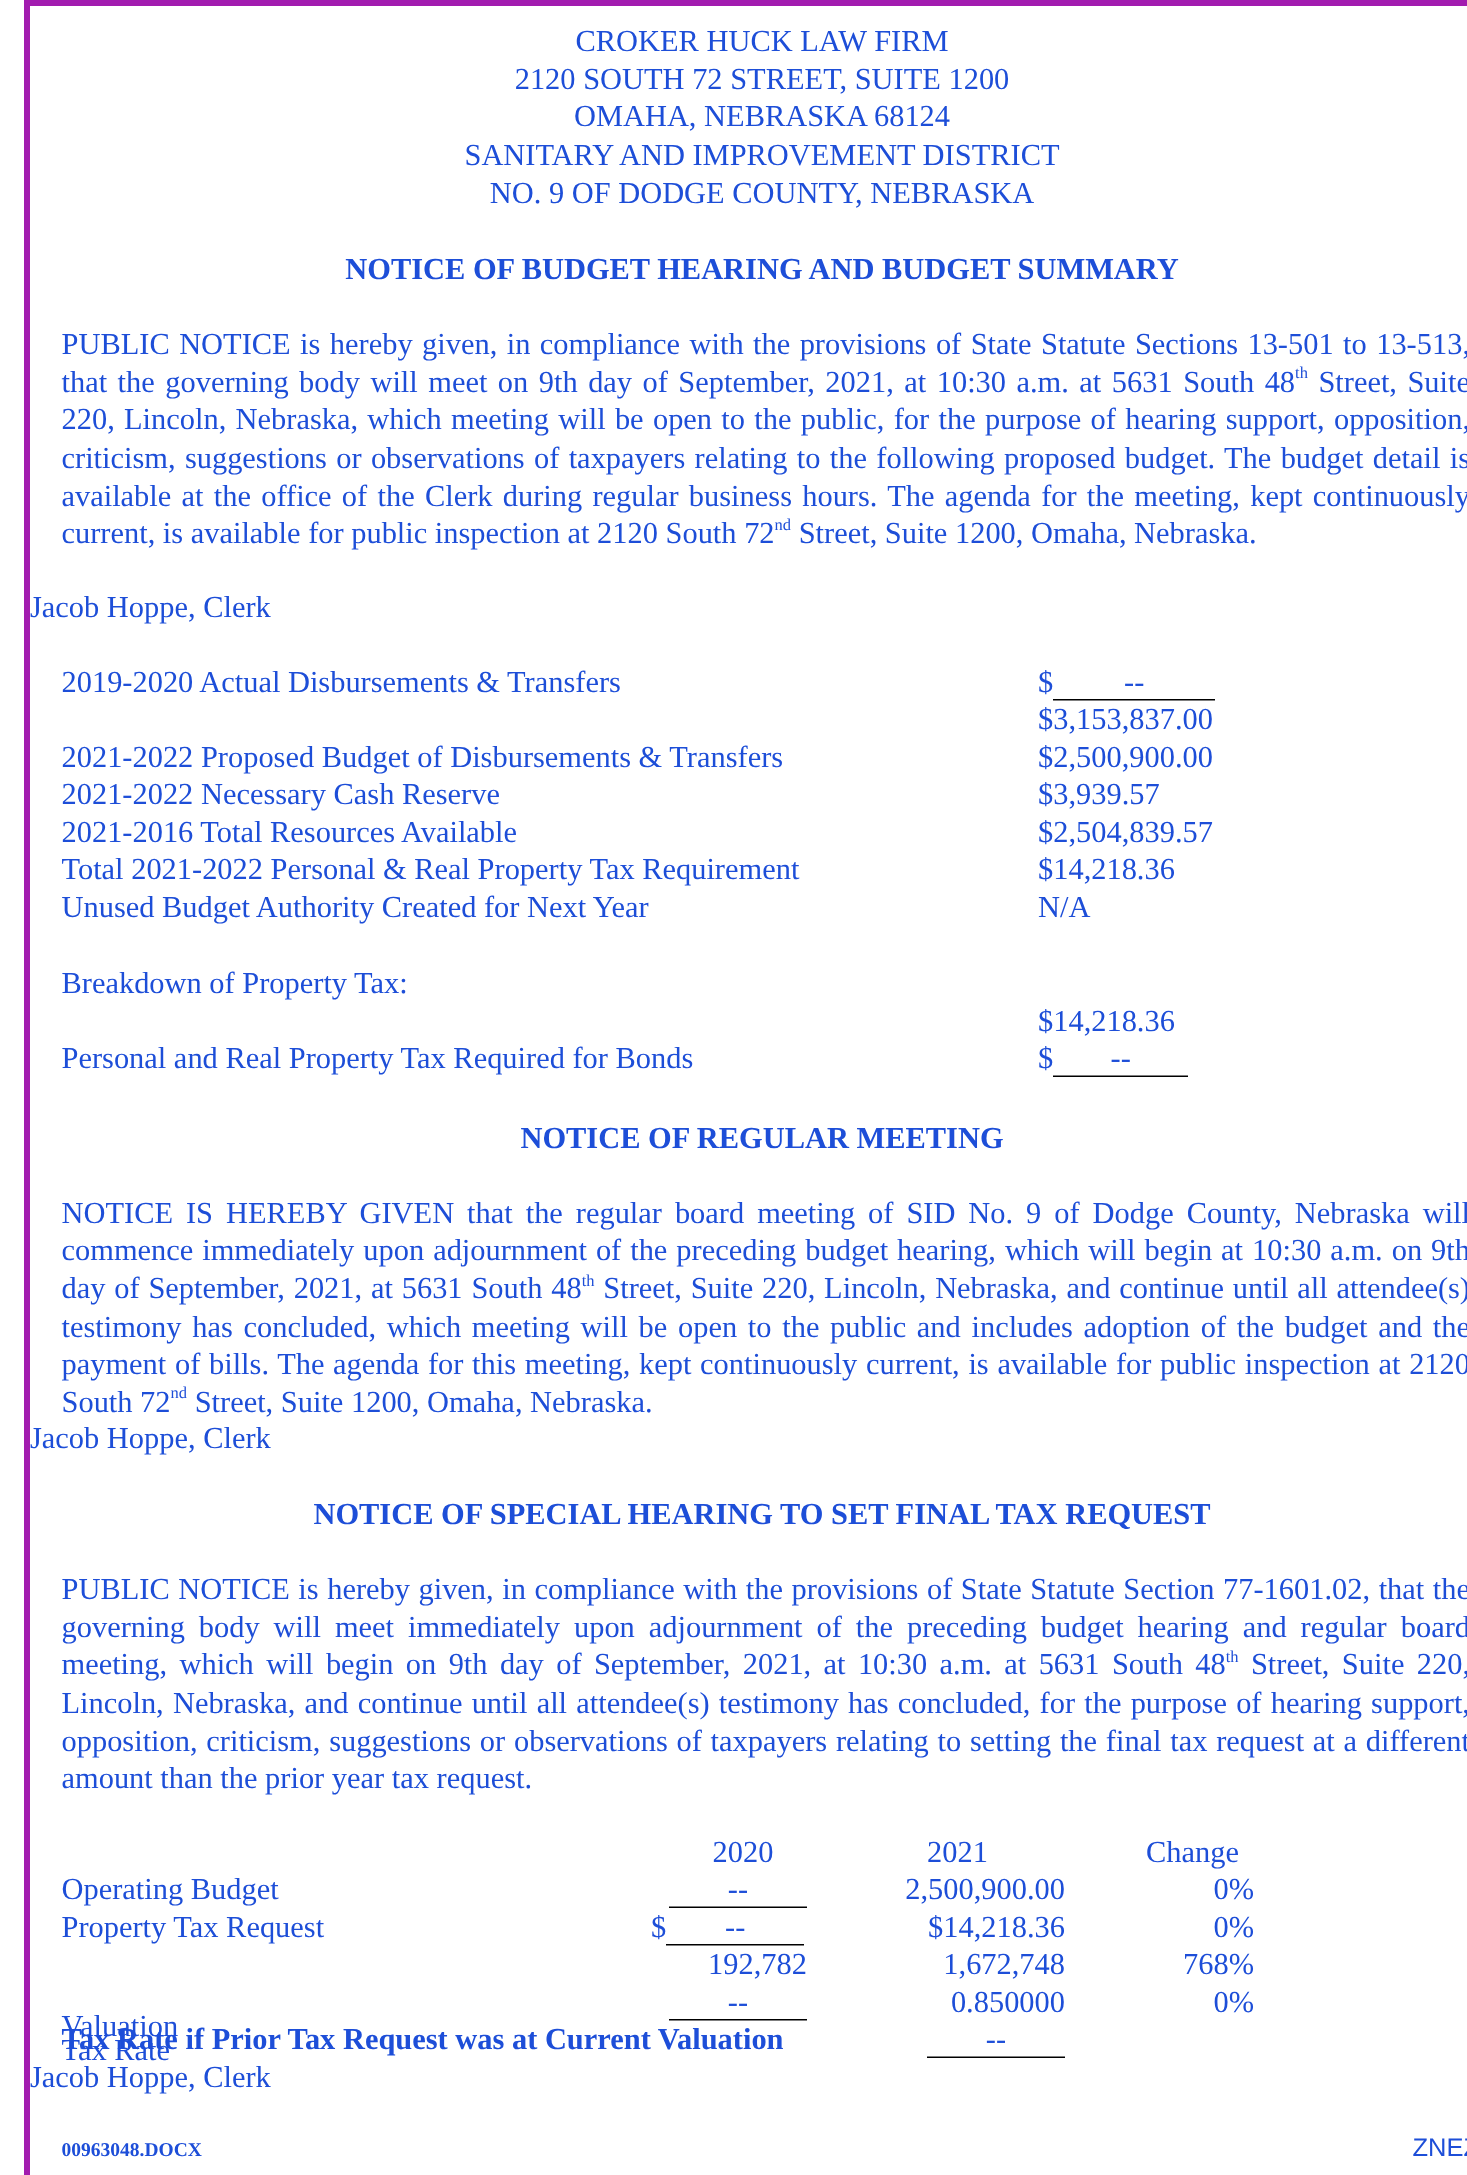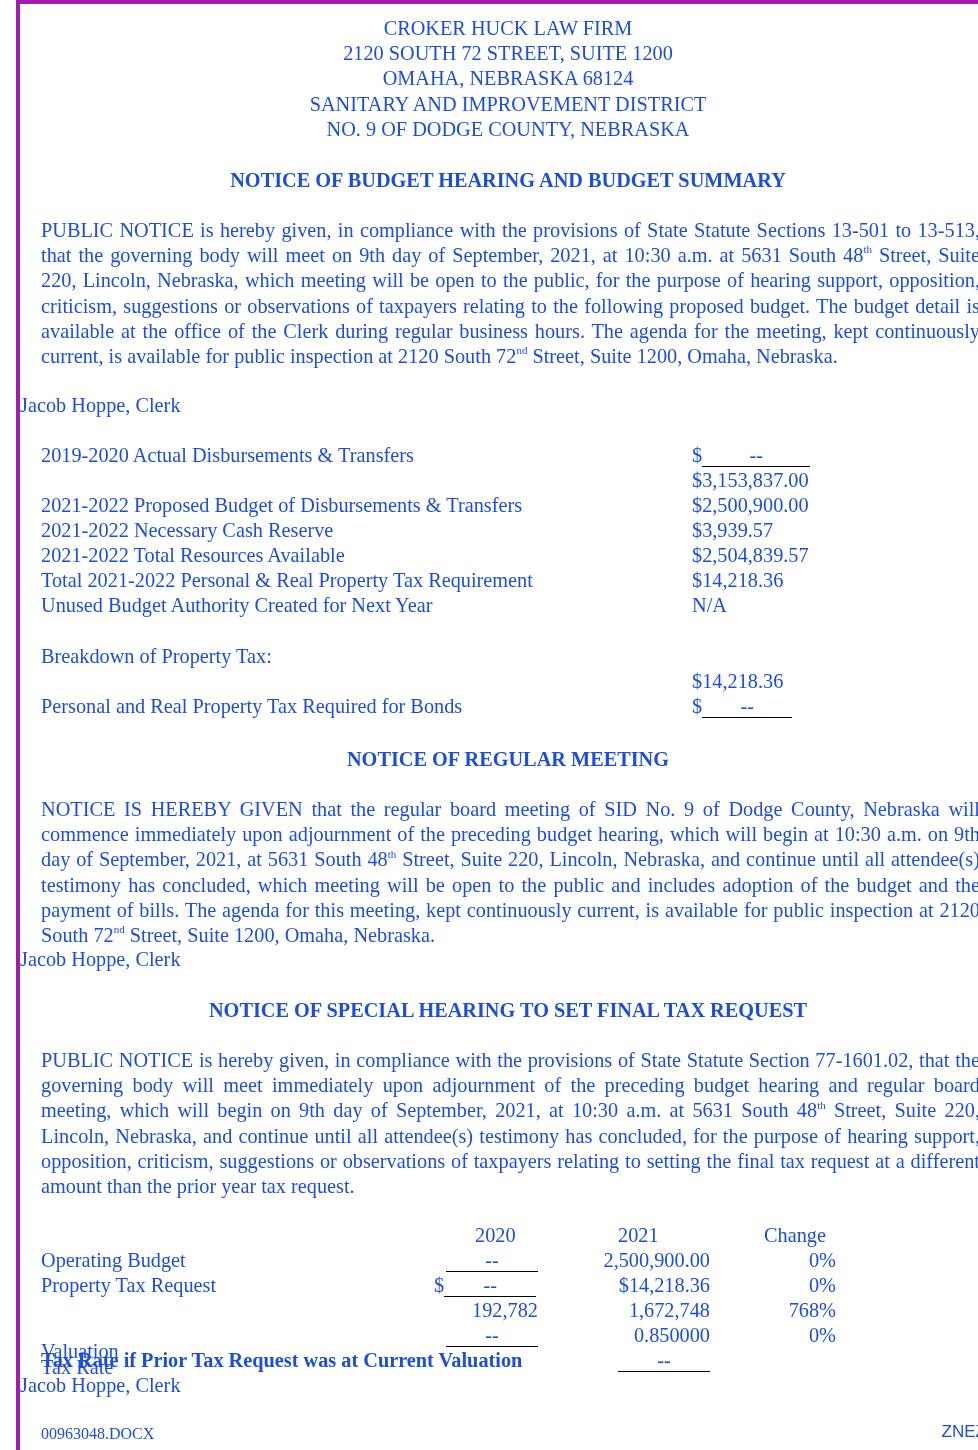--- a/index.html
+++ b/index.html
@@ -15,21 +15,21 @@
     position: absolute; left: 21px; width: 939px; text-align: justify; line-height: 25.2px;
     text-align-last: left;
   }
   .sig { position: absolute; left: 0; width: 940px; }
   sup { font-size: 11px; line-height: 0; vertical-align: super; position: relative; top: -1px; }
   .row { position: absolute; left: 21px; height: 25px; white-space: nowrap; }
   .val { position: absolute; left: 672px; white-space: nowrap; }
   .ul { display: inline-block; border-bottom: 1px solid #000; text-align: center; height: 22px; line-height: 22px; }
   .cell { position: absolute; white-space: nowrap; }
   .r { text-align: right; }
-  .footer-left { position: absolute; left: 21px; top: 1421px; font-size: 16px; }
+  .footer-left { position: absolute; left: 21px; top: 1421px; font-size: 13px; font-weight: bold; }
   .footer-right { position: absolute; right: 10px; top: 1418px; font-family: "Liberation Sans", sans-serif; font-size: 17px; }
 </style>
 </head>
 <body>
 
 <div class="page">
 
   <div class="hdr" style="top:12px;">
     <div>CROKER HUCK LAW FIRM</div>
     <div>2120 SOUTH 72 STREET, SUITE 1200</div>
@@ -52,21 +52,21 @@
   </div>
 
   <div class="val" style="top:465px;">$3,153,837.00</div>
 
   <div class="row" style="top:490px;"><span>2021-2022 Proposed Budget of Disbursements &amp; Transfers</span></div>
   <div class="val" style="top:490px;">$2,500,900.00</div>
 
   <div class="row" style="top:515px;"><span>2021-2022 Necessary Cash Reserve</span></div>
   <div class="val" style="top:515px;">$3,939.57</div>
 
-  <div class="row" style="top:540px;"><span>2021-2022 Total Resources Available</span></div>
+  <div class="row" style="top:540px;"><span>2021-2016 Total Resources Available</span></div>
   <div class="val" style="top:540px;">$2,504,839.57</div>
 
   <div class="row" style="top:565px;"><span>Total 2021-2022 Personal &amp; Real Property Tax Requirement</span></div>
   <div class="val" style="top:565px;">$14,218.36</div>
 
   <div class="row" style="top:590px;"><span>Unused Budget Authority Created for Next Year</span></div>
   <div class="val" style="top:590px;">N/A</div>
 
   <div class="row" style="top:641px;">Breakdown of Property Tax:</div>
 

